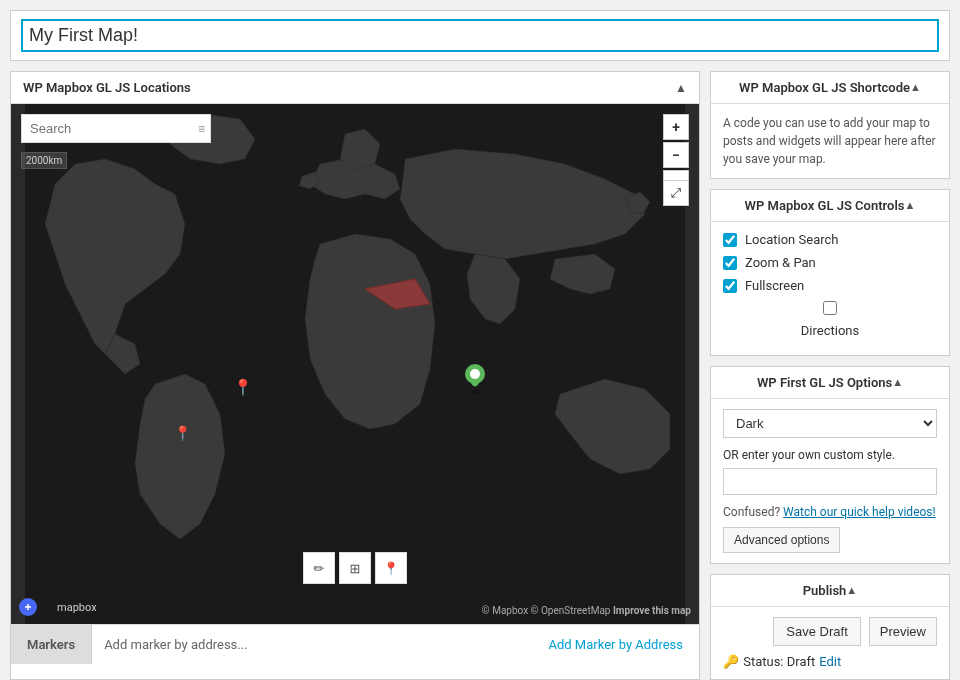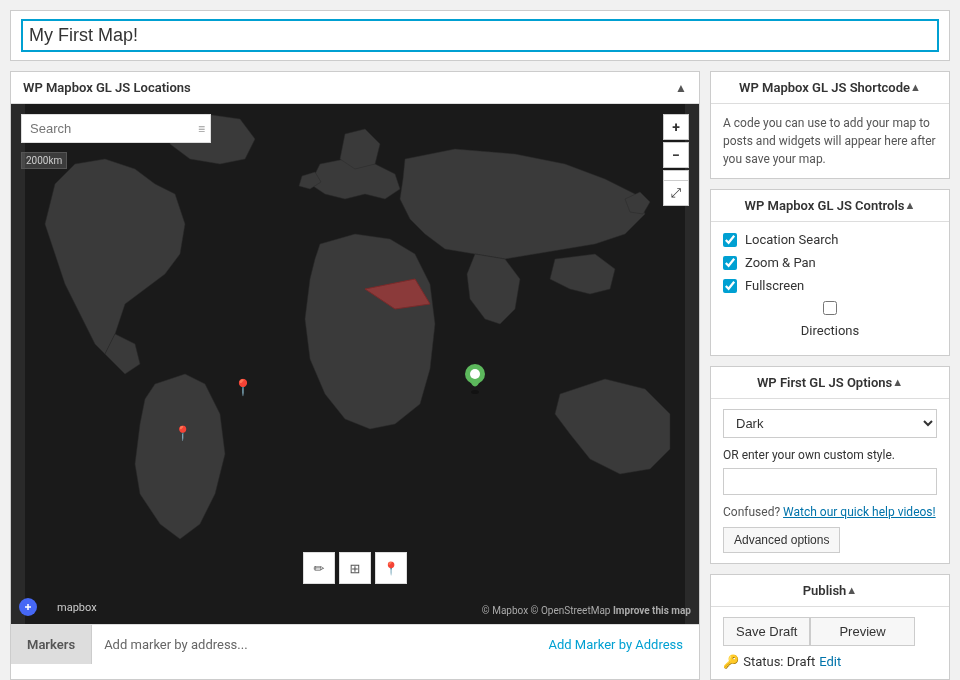--- a/index.html
+++ b/index.html
@@ -64,23 +64,23 @@
     .control-label { color: #333; cursor: pointer; }
 
     .option-label { font-size: 13px; color: #333; margin-bottom: 6px; }
     .style-select { width: 100%; padding: 5px 8px; border: 1px solid #ccc; font-size: 13px; background: #fff; color: #333; margin-bottom: 10px; cursor: pointer; appearance: auto; }
     .option-or { font-size: 12px; color: #333; margin-bottom: 6px; }
     .custom-style-input { width: 100%; padding: 5px 8px; border: 1px solid #ccc; font-size: 13px; margin-bottom: 10px; outline: none; }
     .confused-text { font-size: 12px; color: #555; margin-bottom: 8px; }
     .confused-link { color: #0073aa; text-decoration: underline; cursor: pointer; }
     .advanced-btn { padding: 5px 10px; border: 1px solid #ccc; background: #f7f7f7; font-size: 12px; cursor: pointer; color: #333; }
 
-    .publish-actions { display: flex; margin-bottom: 8px; }
+    .publish-actions { display: flex; gap: 8px; margin-bottom: 8px; justify-content: flex-end; }
     .publish-btn { padding: 6px 12px; border: 1px solid #ccc; background: #f7f7f7; font-size: 13px; cursor: pointer; color: #333; }
-    .preview-btn { padding: 6px 28px; border: 1px solid #ccc; background: #f7f7f7; font-size: 13px; cursor: pointer; color: #333; }
+    .preview-btn { padding: 6px 10px; border: 1px solid #ccc; background: #f7f7f7; font-size: 13px; cursor: pointer; color: #333; }
     .status-row { display: flex; align-items: center; gap: 4px; font-size: 13px; color: #333; }
     .status-icon { color: #333; }
     .status-edit { color: #0073aa; text-decoration: none; cursor: pointer; }
   </style>
 </head>
 <body>
 
 <div class="page-wrapper">
 
   <div class="title-bar">

